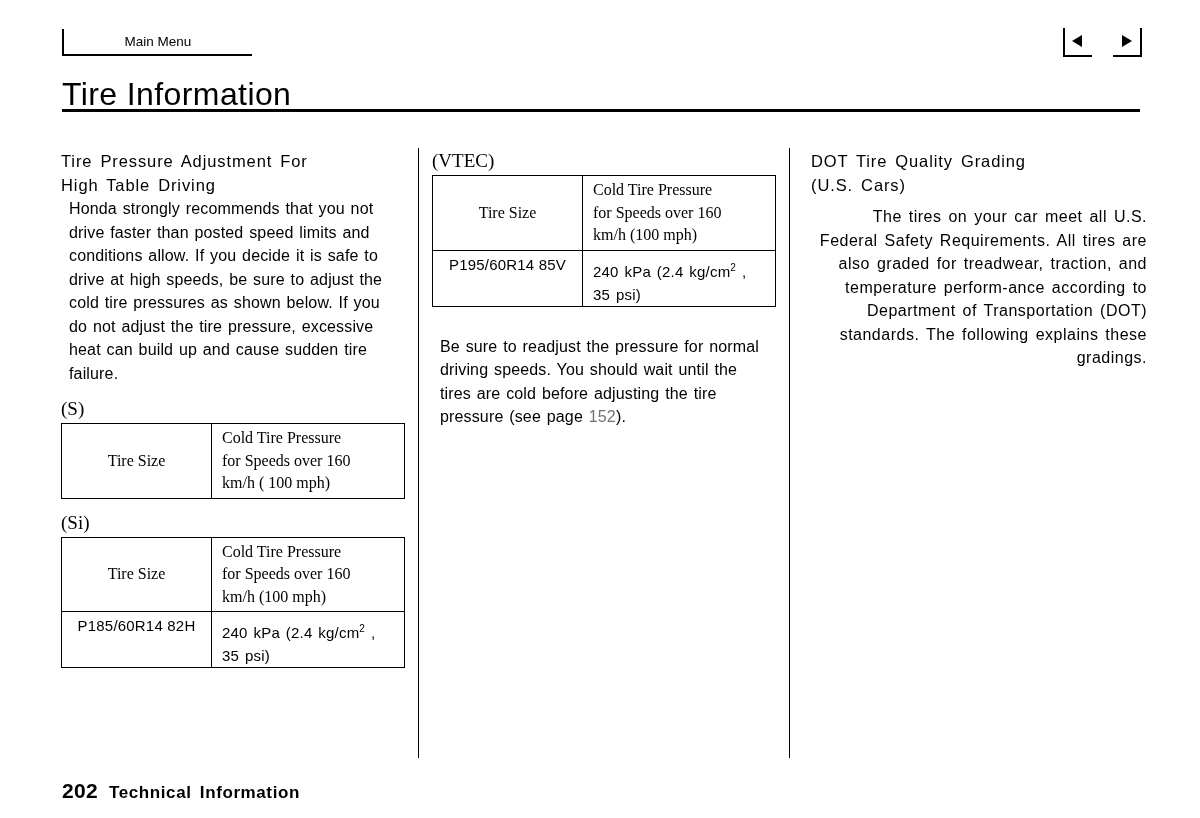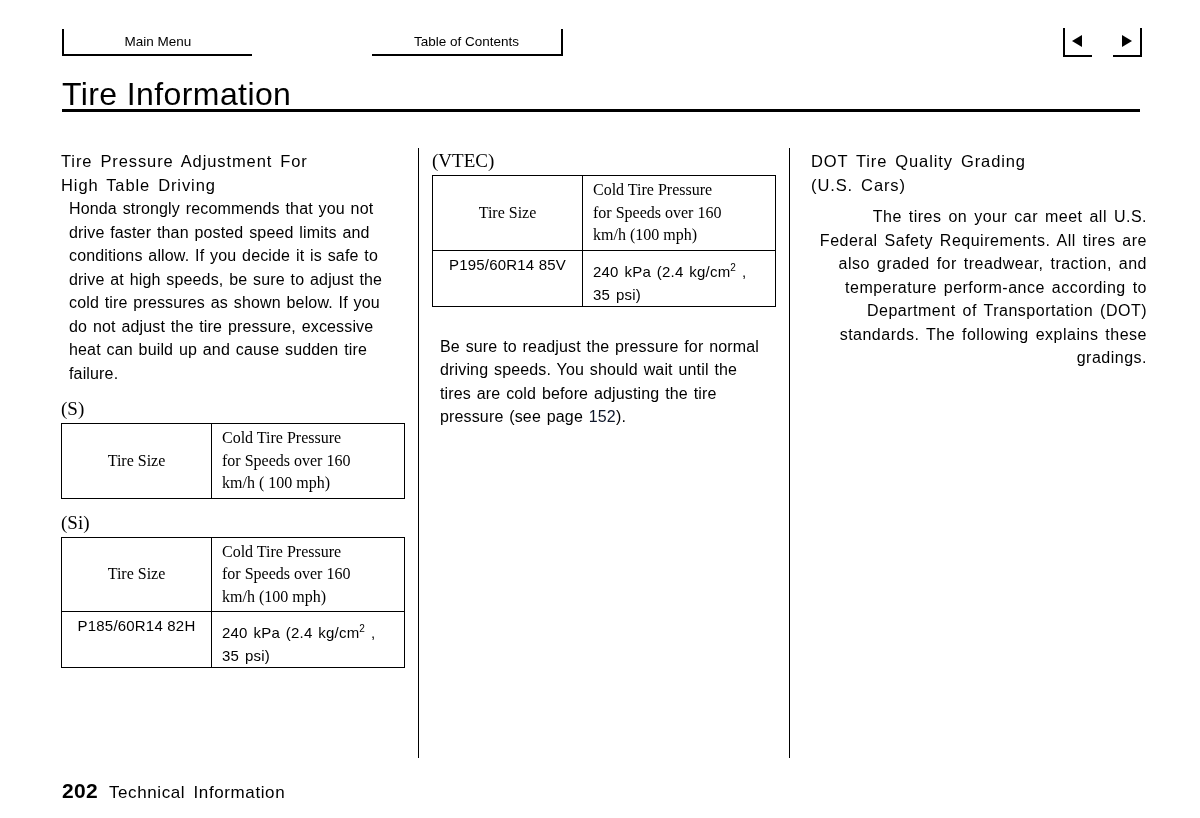--- a/index.html
+++ b/index.html
@@ -135,21 +135,21 @@
     line-height: 23.5px;
     letter-spacing: 0.15px;
     word-spacing: 1.2px;
   }
   p.body-wide {
     letter-spacing: 0.5px;
     word-spacing: 2px;
     text-align: right;
   }
   .pagelink {
-    color: #0f172a;
+    color: #737373;
   }
 
   
   .tbl-caption {
     font-family: "Liberation Serif", serif;
     font-size: 19px;
     line-height: 22px;
     margin: 0;
   }
 
@@ -212,38 +212,35 @@
     top: 779px;
     white-space: nowrap;
   }
   #footer-page {
     font-size: 21px;
     font-weight: bold;
     letter-spacing: 0.3px;
   }
   #footer-label {
     font-size: 17px;
-    font-weight: 400;
+    font-weight: 700;
     letter-spacing: 0.6px;
     word-spacing: 3px;
     margin-left: 11px;
   }
 </style>
 </head>
 <body>
 
 <div id="header-nav">
 
   <div class="navbtn" id="btn-main-menu">
     <span>Main Menu</span>
   </div>
 
-  <div class="navbtn" id="btn-toc">
-    <span>Table of Contents</span>
-  </div>
 
   <div class="arrowbtn" id="btn-prev">
     <span class="tri"></span>
   </div>
 
   <div class="arrowbtn" id="btn-next">
     <span class="tri"></span>
   </div>
 
 </div>

